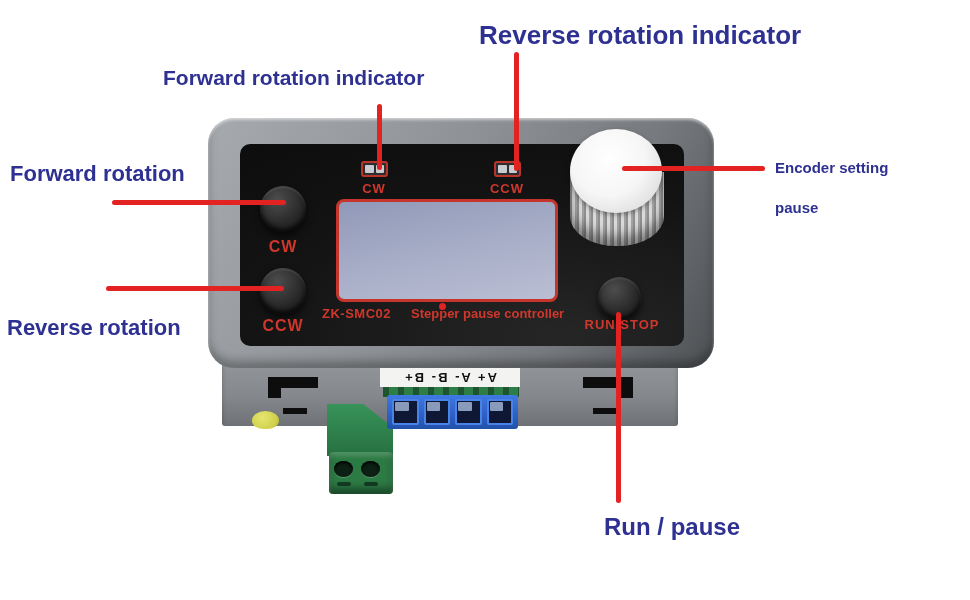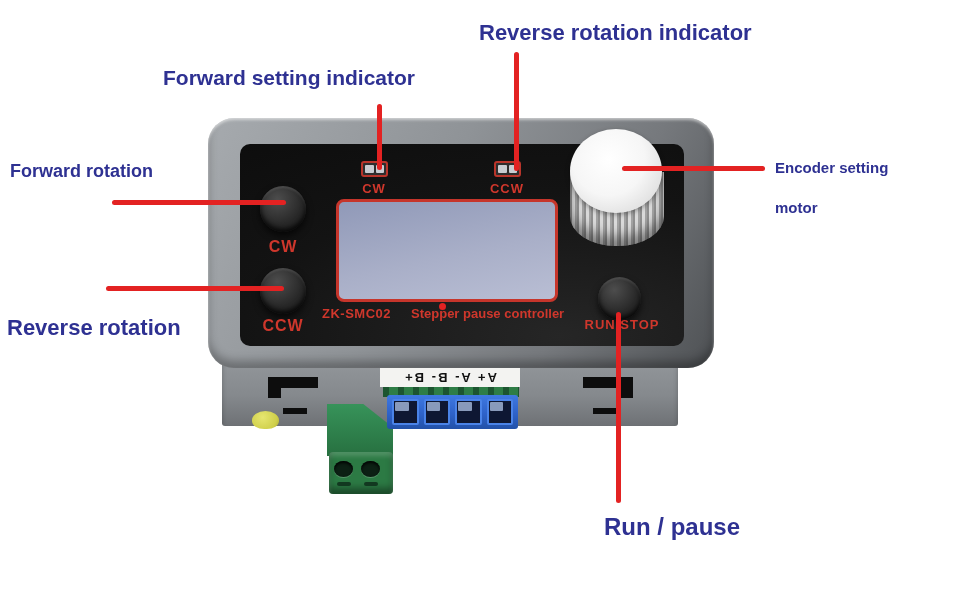--- a/index.html
+++ b/index.html
@@ -145,23 +145,23 @@
   <div class="pushbtn" style="left:598px;top:277px;width:43px;height:43px;"></div>
   <div class="btn-label" style="left:576px;top:317px;width:92px;font-size:13px;letter-spacing:1px;">RUN/STOP</div>
 
   <div class="line" style="left:377px;top:104px;width:5px;height:66px;"></div>
   <div class="line" style="left:514px;top:52px;width:5px;height:119px;"></div>
   <div class="line" style="left:112px;top:200px;width:174px;height:5px;"></div>
   <div class="line" style="left:106px;top:286px;width:178px;height:5px;"></div>
   <div class="line" style="left:622px;top:166px;width:143px;height:5px;"></div>
   <div class="line" style="left:616px;top:312px;width:5px;height:191px;"></div>
 
-  <div class="ann" style="left:163px;top:66px;font-size:21px;">Forward setting indicator</div>
-  <div class="ann" style="left:479px;top:20px;font-size:22px;">Reverse rotation indicator</div>
-  <div class="ann" style="left:10px;top:161px;font-size:18px;">Forward rotation</div>
+  <div class="ann" style="left:163px;top:66px;font-size:21px;">Forward rotation indicator</div>
+  <div class="ann" style="left:479px;top:20px;font-size:26px;">Reverse rotation indicator</div>
+  <div class="ann" style="left:10px;top:161px;font-size:22px;">Forward rotation</div>
   <div class="ann" style="left:7px;top:315px;font-size:22px;">Reverse rotation</div>
   <div class="ann" style="left:775px;top:148px;font-size:15px;line-height:40px;">
     <div>Encoder setting</div>
-    <div>motor</div>
+    <div>pause</div>
   </div>
   <div class="ann" style="left:604px;top:513px;font-size:24px;text-align:right;">Run / pause</div>
 
 </div>
 
 </body></html>

